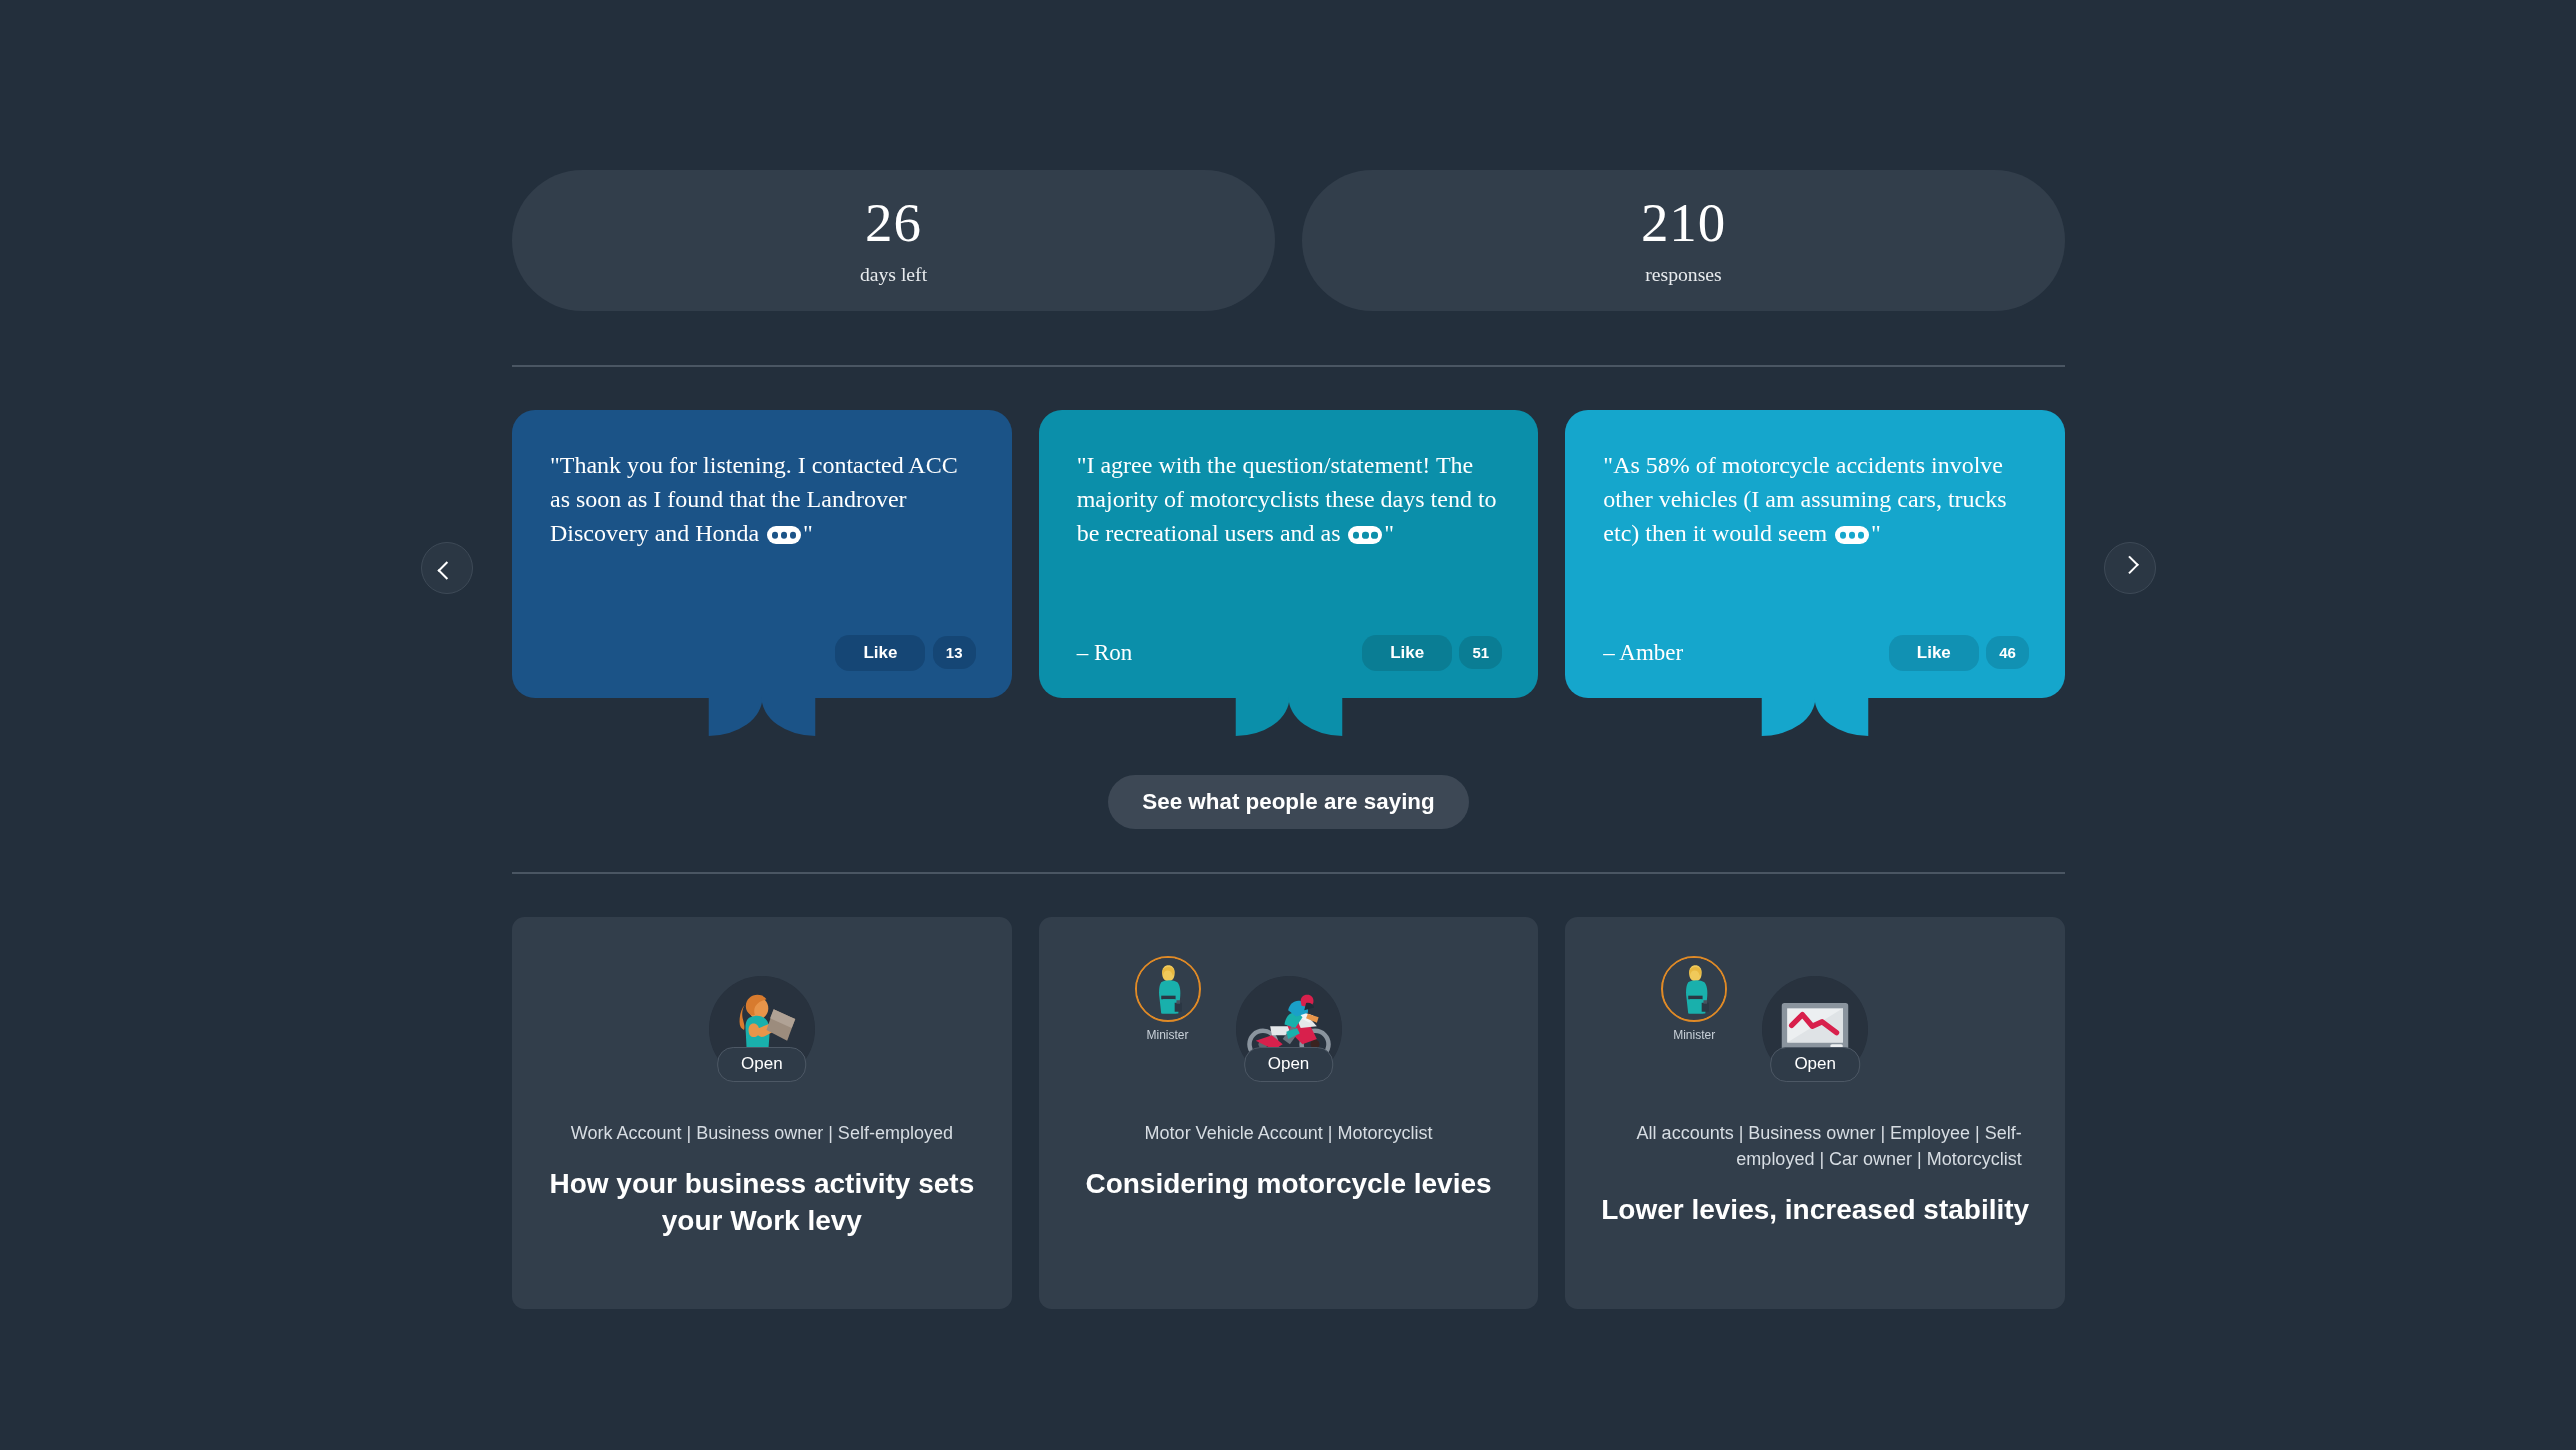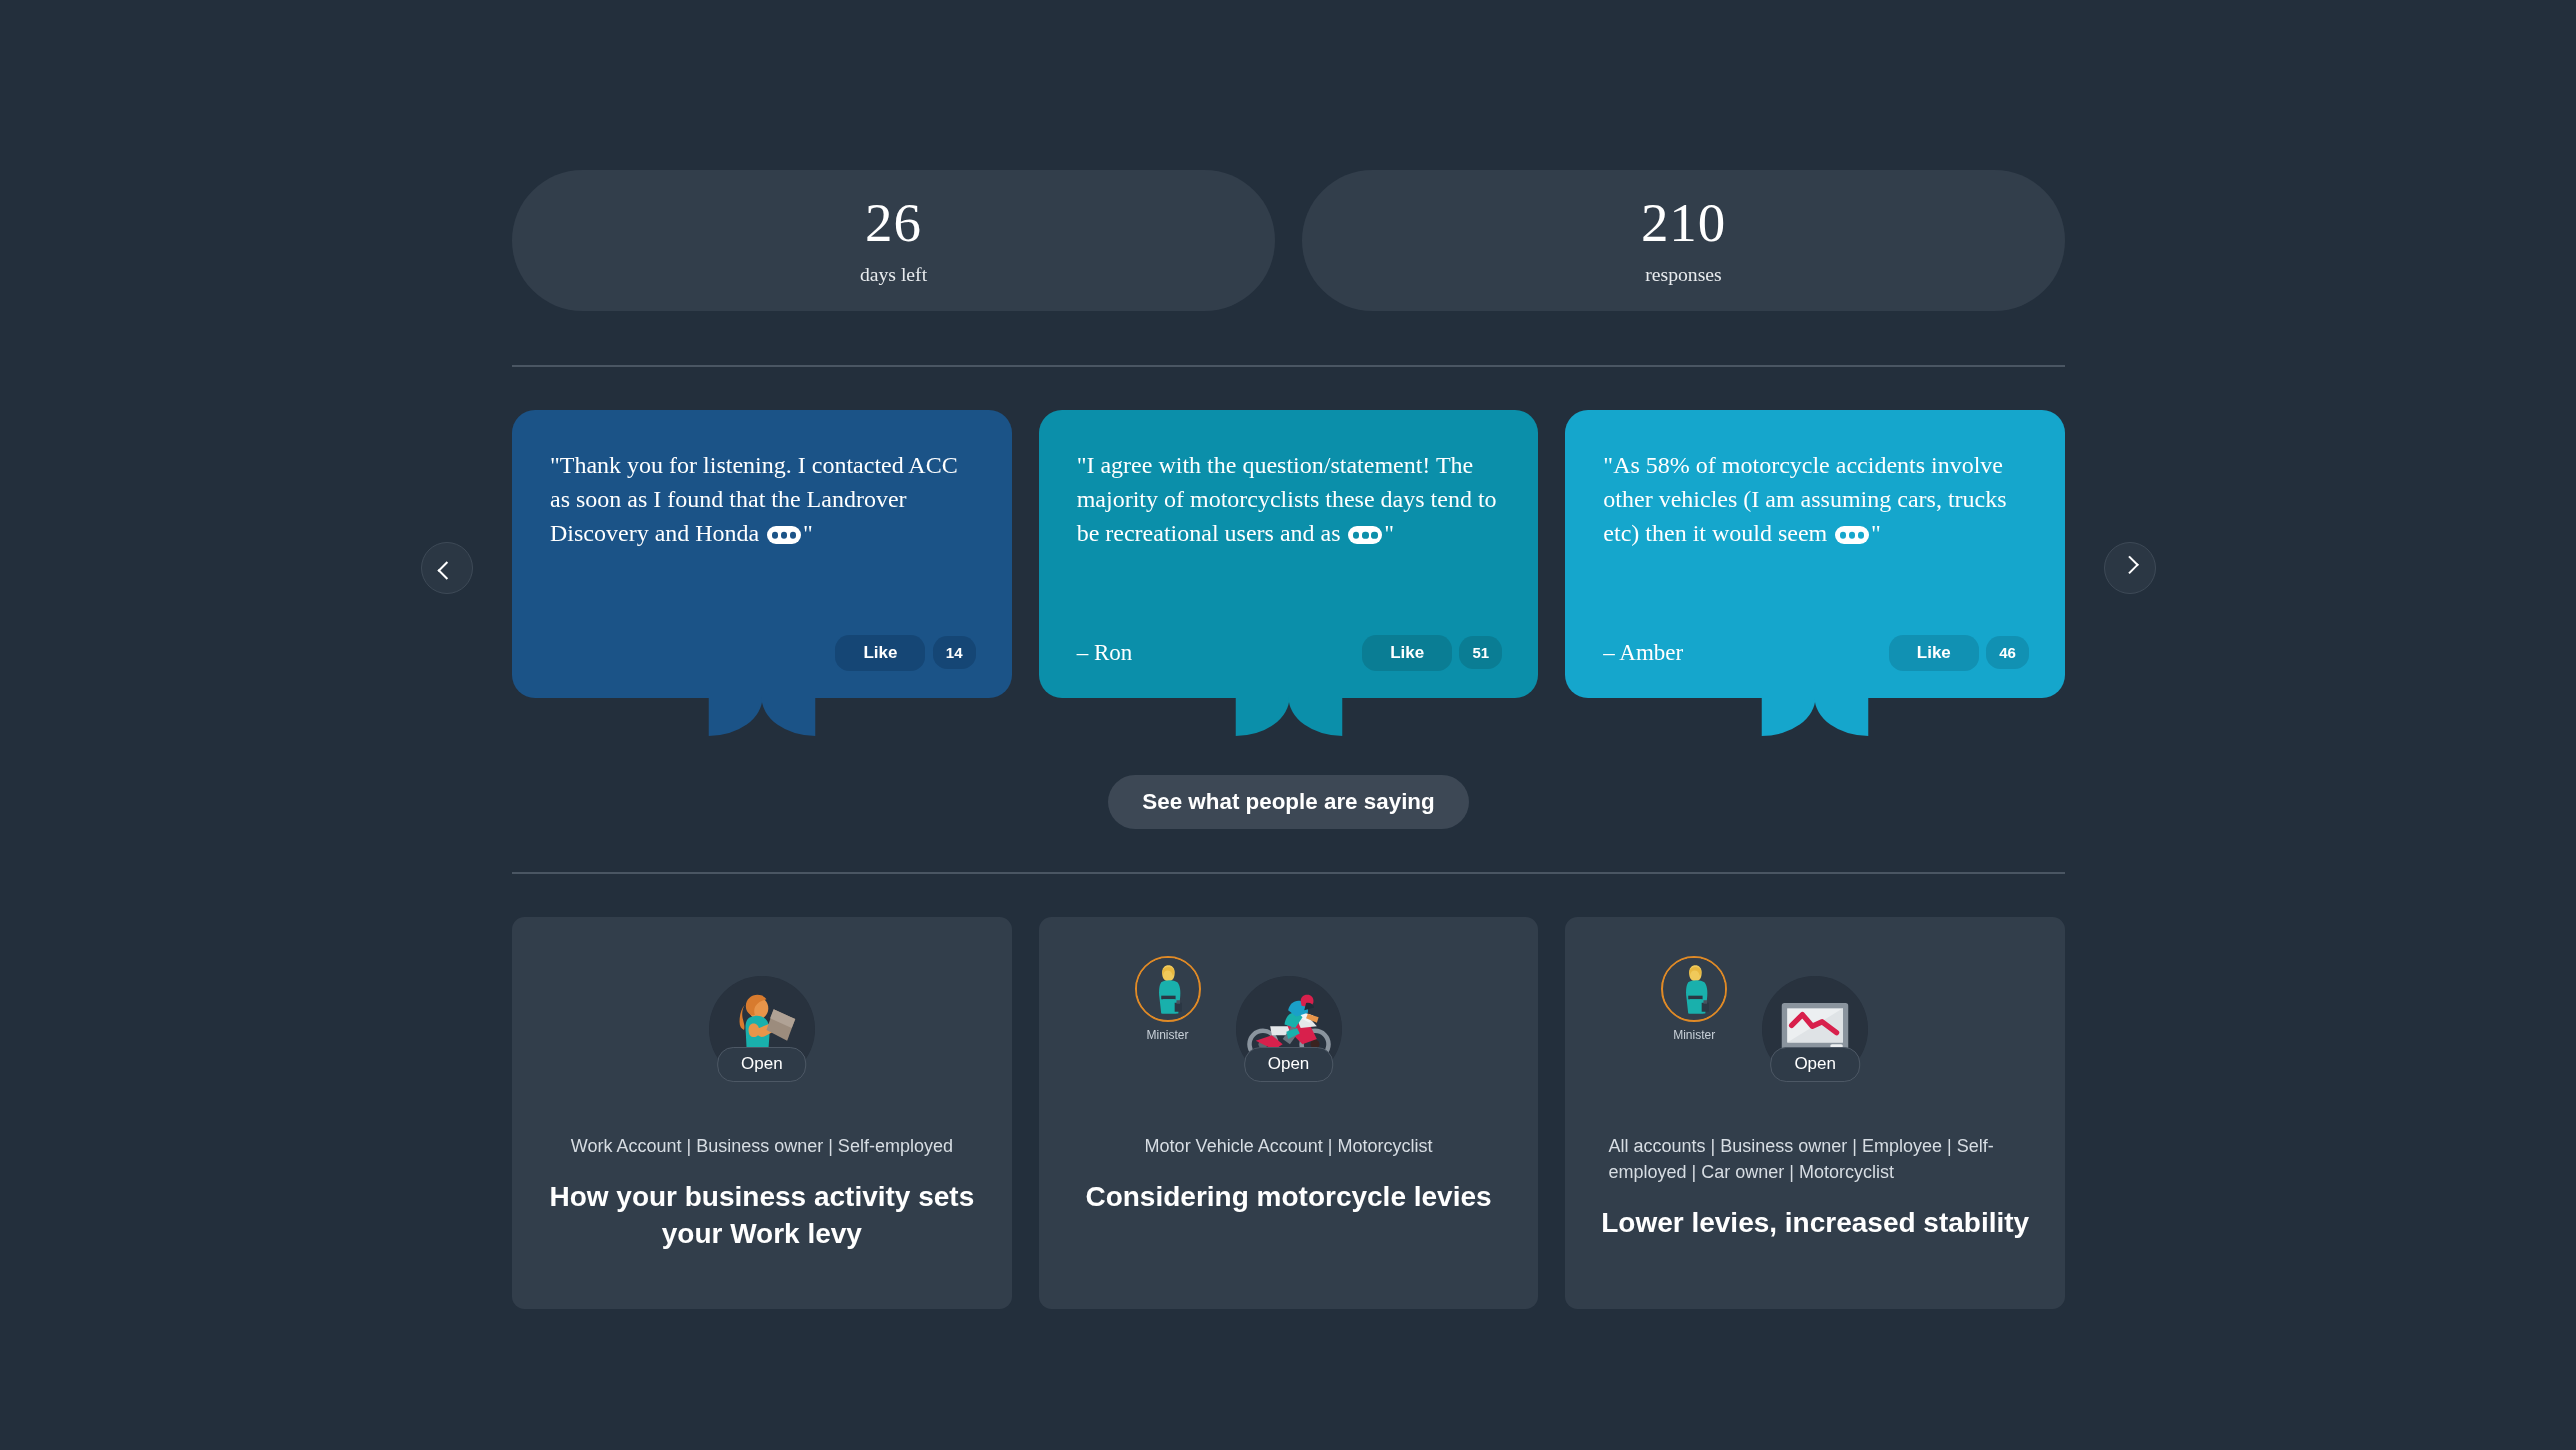--- a/index.html
+++ b/index.html
@@ -304,23 +304,23 @@
   }
   .art-inner {
     position: relative;
     width: 106px;
     display: flex;
     justify-content: center;
   }
   .proposal-tags {
     font-size: 18px;
     color: #d7dde3;
-    text-align: left;
+    text-align: right;
     line-height: 1.45;
-    margin-top: 25px;
+    margin-top: 12px;
     max-width: 94%;
   }
   .proposal-title {
     font-size: 28px;
     font-weight: bold;
     color: #ffffff;
     text-align: center;
     line-height: 1.32;
     margin-top: 19.7px;
   }
@@ -354,21 +354,21 @@
       </div>
 
       <div class="quotes-row">
 
         <div class="quote-card c0">
           <div class="quote-text"><span>"Thank you for listening. I contacted ACC as soon as I found that the Landrover Discovery and Honda </span><span class="ellipsis-badge c0"><i></i><i></i><i></i></span><span>"</span></div>
           <div class="quote-footer">
             <span class="quote-author"></span>
             <span class="like-group">
               <span class="like-btn">Like</span>
-              <span class="like-count">14</span>
+              <span class="like-count">13</span>
             </span>
           </div>
           <div class="tail c0"></div>
         </div>
 
         <div class="quote-card c1">
           <div class="quote-text"><span>"I agree with the question/statement! The majority of motorcyclists these days tend to be recreational users and as </span><span class="ellipsis-badge c1"><i></i><i></i><i></i></span><span>"</span></div>
           <div class="quote-footer">
             <span class="quote-author">– Ron</span>
             <span class="like-group">

